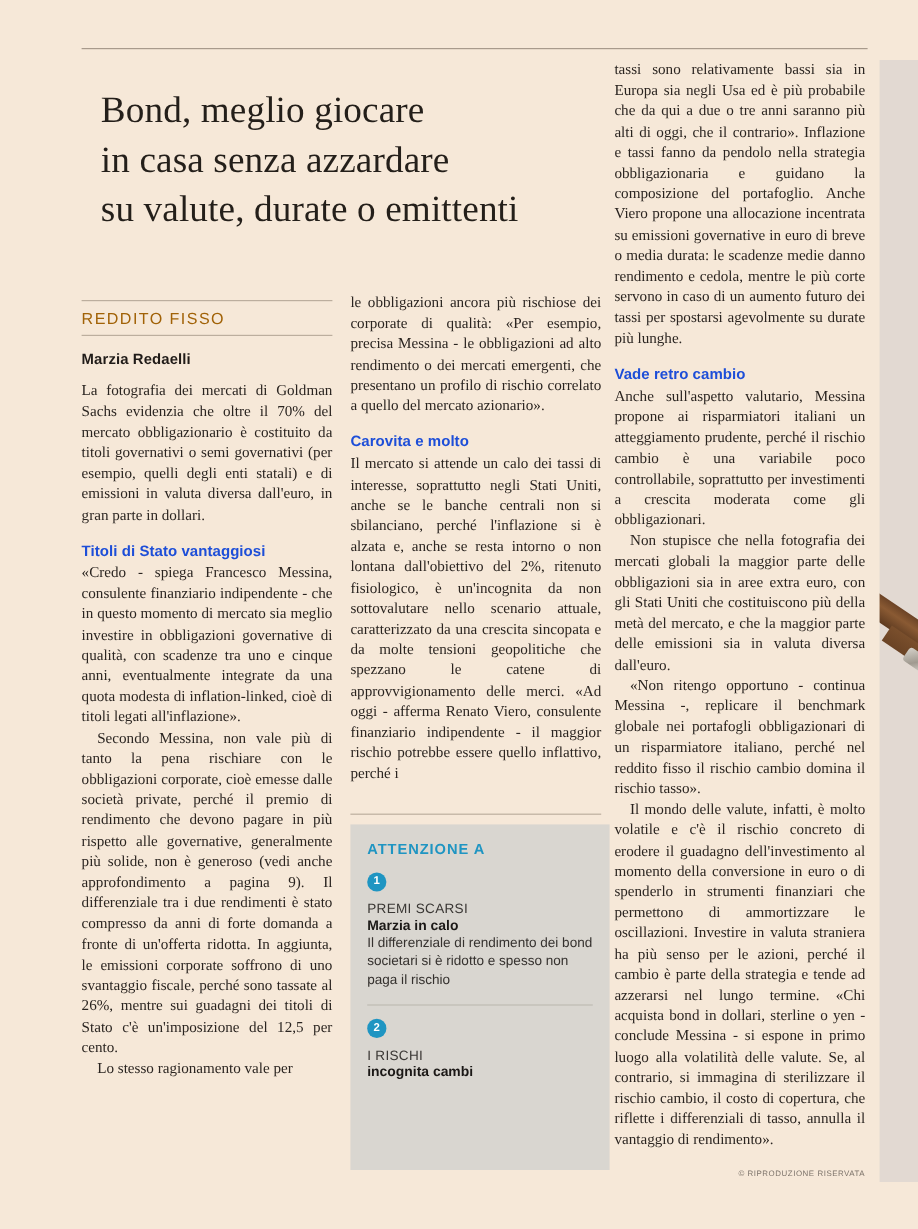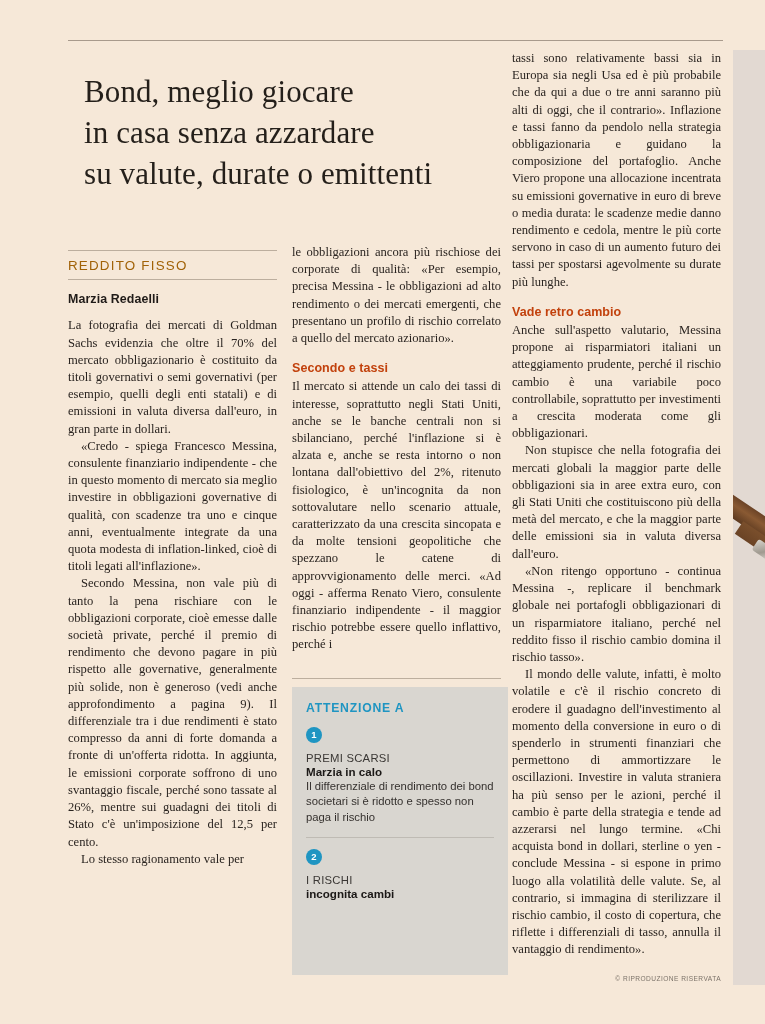--- a/index.html
+++ b/index.html
@@ -133,21 +133,21 @@
     hyphens: auto;
     -webkit-hyphens: auto;
   }
   p.body + p.body { text-indent: 13px; }
 
   h3.subhead {
     font-family: "Liberation Sans", "DejaVu Sans", sans-serif;
     font-size: 12.5px;
     font-weight: bold;
     margin: 13px 0 1px 0;
-    color: #c2410c;
+    color: #1d4ed8;
     text-align: left;
     letter-spacing: 0.05px;
   }
 
   
   #box-rule {
     position: absolute;
     left: 292px;
     top: 678px;
     width: 209px;
@@ -242,28 +242,29 @@
   <div class="col" id="col1">
     <div class="kicker-wrap">
       <div class="kicker-rule"></div>
       <div id="kicker">REDDITO FISSO</div>
       <div class="kicker-rule"></div>
     </div>
     <div id="byline">Marzia Redaelli</div>
 
     <p class="body">La fotografia dei mercati di Goldman Sachs evidenzia che oltre il 70% del mercato obbligazionario è costituito da titoli governativi o semi governativi (per esempio, quelli degli enti statali) e di emissioni in valuta diversa dall'euro, in gran parte in dollari.</p>
 
+    <h3 class="subhead">Titoli di Stato vantaggiosi</h3>
     <p class="body">«Credo - spiega Francesco Messina, consulente finanziario indipendente - che in questo momento di mercato sia meglio investire in obbligazioni governative di qualità, con scadenze tra uno e cinque anni, eventualmente integrate da una quota modesta di inflation-linked, cioè di titoli legati all'inflazione».</p>
     <p class="body">Secondo Messina, non vale più di tanto la pena rischiare con le obbligazioni corporate, cioè emesse dalle società private, perché il premio di rendimento che devono pagare in più rispetto alle governative, generalmente più solide, non è generoso (vedi anche approfondimento a pagina 9). Il differenziale tra i due rendimenti è stato compresso da anni di forte domanda a fronte di un'offerta ridotta. In aggiunta, le emissioni corporate soffrono di uno svantaggio fiscale, perché sono tassate al 26%, mentre sui guadagni dei titoli di Stato c'è un'imposizione del 12,5 per cento.</p>
     <p class="body">Lo stesso ragionamento vale per</p>
   </div>
 
   <div class="col" id="col2">
     <p class="body">le obbligazioni ancora più rischiose dei corporate di qualità: «Per esempio, precisa Messina - le obbligazioni ad alto rendimento o dei mercati emergenti, che presentano un profilo di rischio correlato a quello del mercato azionario».</p>
-    <h3 class="subhead">Secondo e tassi</h3>
+    <h3 class="subhead">Carovita e molto</h3>
     <p class="body">Il mercato si attende un calo dei tassi di interesse, soprattutto negli Stati Uniti, anche se le banche centrali non si sbilanciano, perché l'inflazione si è alzata e, anche se resta intorno o non lontana dall'obiettivo del 2%, ritenuto fisiologico, è un'incognita da non sottovalutare nello scenario attuale, caratterizzato da una crescita sincopata e da molte tensioni geopolitiche che spezzano le catene di approvvigionamento delle merci. «Ad oggi - afferma Renato Viero, consulente finanziario indipendente - il maggior rischio potrebbe essere quello inflattivo, perché i</p>
   </div>
 
   <div class="col" id="col3">
     <p class="body">tassi sono relativamente bassi sia in Europa sia negli Usa ed è più probabile che da qui a due o tre anni saranno più alti di oggi, che il contrario». Inflazione e tassi fanno da pendolo nella strategia obbligazionaria e guidano la composizione del portafoglio. Anche Viero propone una allocazione incentrata su emissioni governative in euro di breve o media durata: le scadenze medie danno rendimento e cedola, mentre le più corte servono in caso di un aumento futuro dei tassi per spostarsi agevolmente su durate più lunghe.</p>
     <h3 class="subhead">Vade retro cambio</h3>
     <p class="body">Anche sull'aspetto valutario, Messina propone ai risparmiatori italiani un atteggiamento prudente, perché il rischio cambio è una variabile poco controllabile, soprattutto per investimenti a crescita moderata come gli obbligazionari.</p>
     <p class="body">Non stupisce che nella fotografia dei mercati globali la maggior parte delle obbligazioni sia in aree extra euro, con gli Stati Uniti che costituiscono più della metà del mercato, e che la maggior parte delle emissioni sia in valuta diversa dall'euro.</p>
     <p class="body">«Non ritengo opportuno - continua Messina -, replicare il benchmark globale nei portafogli obbligazionari di un risparmiatore italiano, perché nel reddito fisso il rischio cambio domina il rischio tasso».</p>
     <p class="body">Il mondo delle valute, infatti, è molto volatile e c'è il rischio concreto di erodere il guadagno dell'investimento al momento della conversione in euro o di spenderlo in strumenti finanziari che permettono di ammortizzare le oscillazioni. Investire in valuta straniera ha più senso per le azioni, perché il cambio è parte della strategia e tende ad azzerarsi nel lungo termine. «Chi acquista bond in dollari, sterline o yen - conclude Messina - si espone in primo luogo alla volatilità delle valute. Se, al contrario, si immagina di sterilizzare il rischio cambio, il costo di copertura, che riflette i differenziali di tasso, annulla il vantaggio di rendimento».</p>

